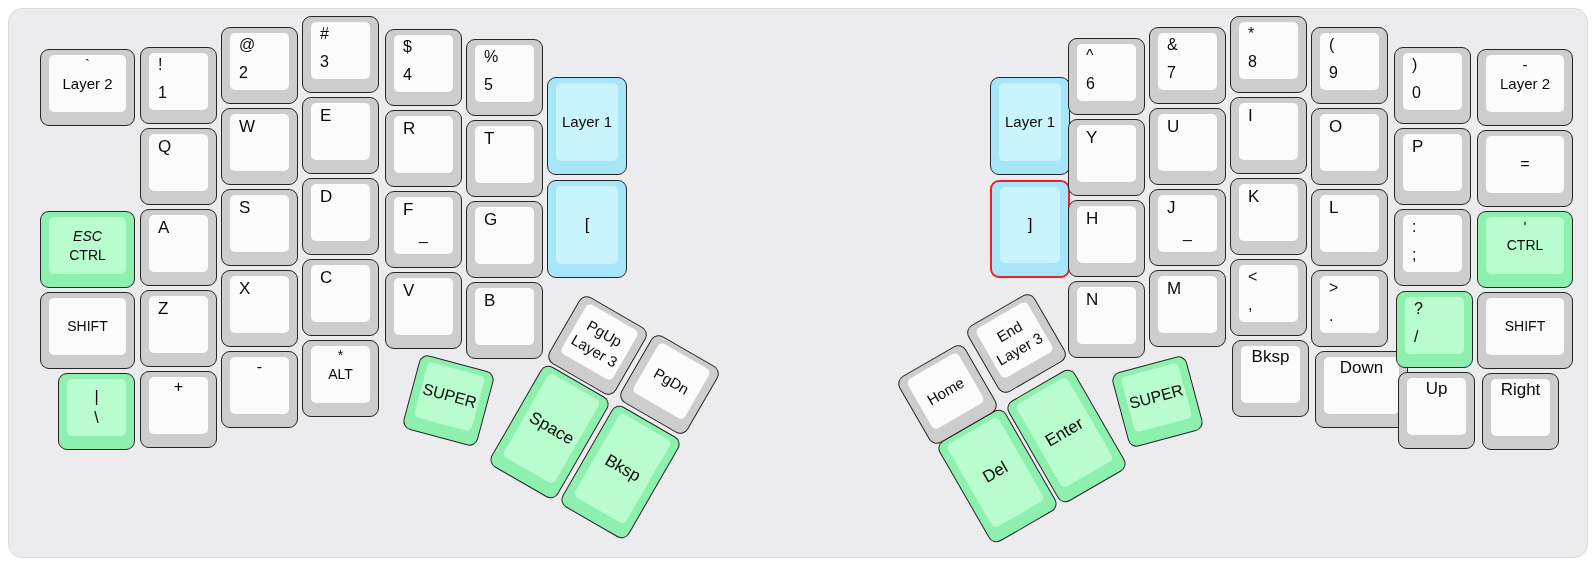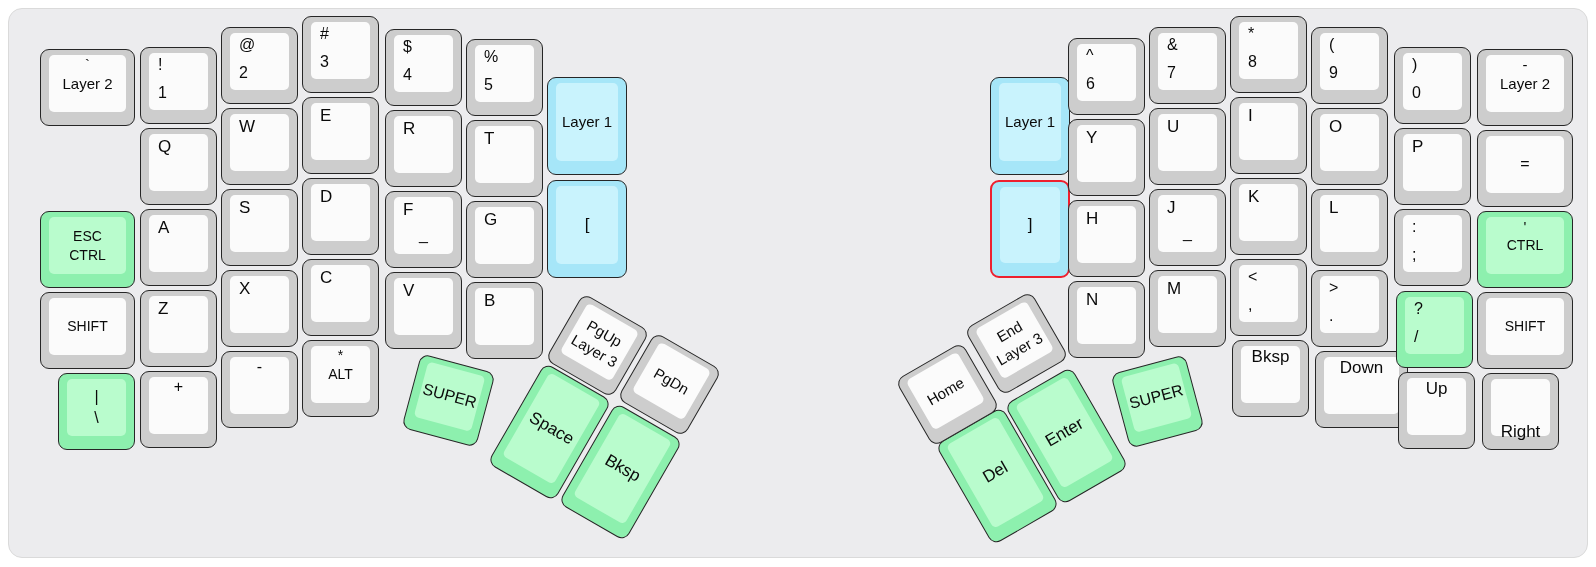--- a/index.html
+++ b/index.html
@@ -46,21 +46,21 @@
           <span class="lb" style="font-size: 15px;">`</span>
         </div>
         <div class="lg lg-c">
           <span class="lb" style="font-size: 15px;">Layer 2</span>
         </div>
       </div>
     </div>
     <div class="key green" style="left: 40px; top: 211px; width: 95px; height: 77px;">
       <div class="cap">
         <div class="lg lg-c">
-          <span class="lb" style="font-size: 14px;">ESC</span>
+          <span class="lb" style="font-size: 14px; font-style: italic;">ESC</span>
           <span class="lb" style="font-size: 14px;">CTRL</span>
         </div>
       </div>
     </div>
     <div class="key gray" style="left: 40px; top: 292px; width: 95px; height: 77px;">
       <div class="cap">
         <div class="lg lg-c">
           <span class="lb" style="font-size: 14px;">SHIFT</span>
         </div>
       </div>
@@ -512,21 +512,21 @@
     <div class="key gray" style="left: 1477px; top: 292px; width: 96px; height: 77px;">
       <div class="cap">
         <div class="lg lg-c">
           <span class="lb" style="font-size: 14px;">SHIFT</span>
         </div>
       </div>
     </div>
     <div class="key gray" style="left: 1482px; top: 373px; width: 77px; height: 77px;">
       <div class="cap">
         <div class="lg lg-tc">
-          <span class="lb" style="font-size: 17px; margin-top: 42px;">Right</span>
+          <span class="lb" style="font-size: 17px;">Right</span>
         </div>
       </div>
     </div>
     <div class="key green" style="left: 958.5px; top: 418px; transform: rotate(-30deg); width: 77px; height: 116px;">
       <div class="cap">
         <div class="lg lg-c">
           <span class="lb" style="font-size: 17px;">Del</span>
         </div>
       </div>
     </div>

